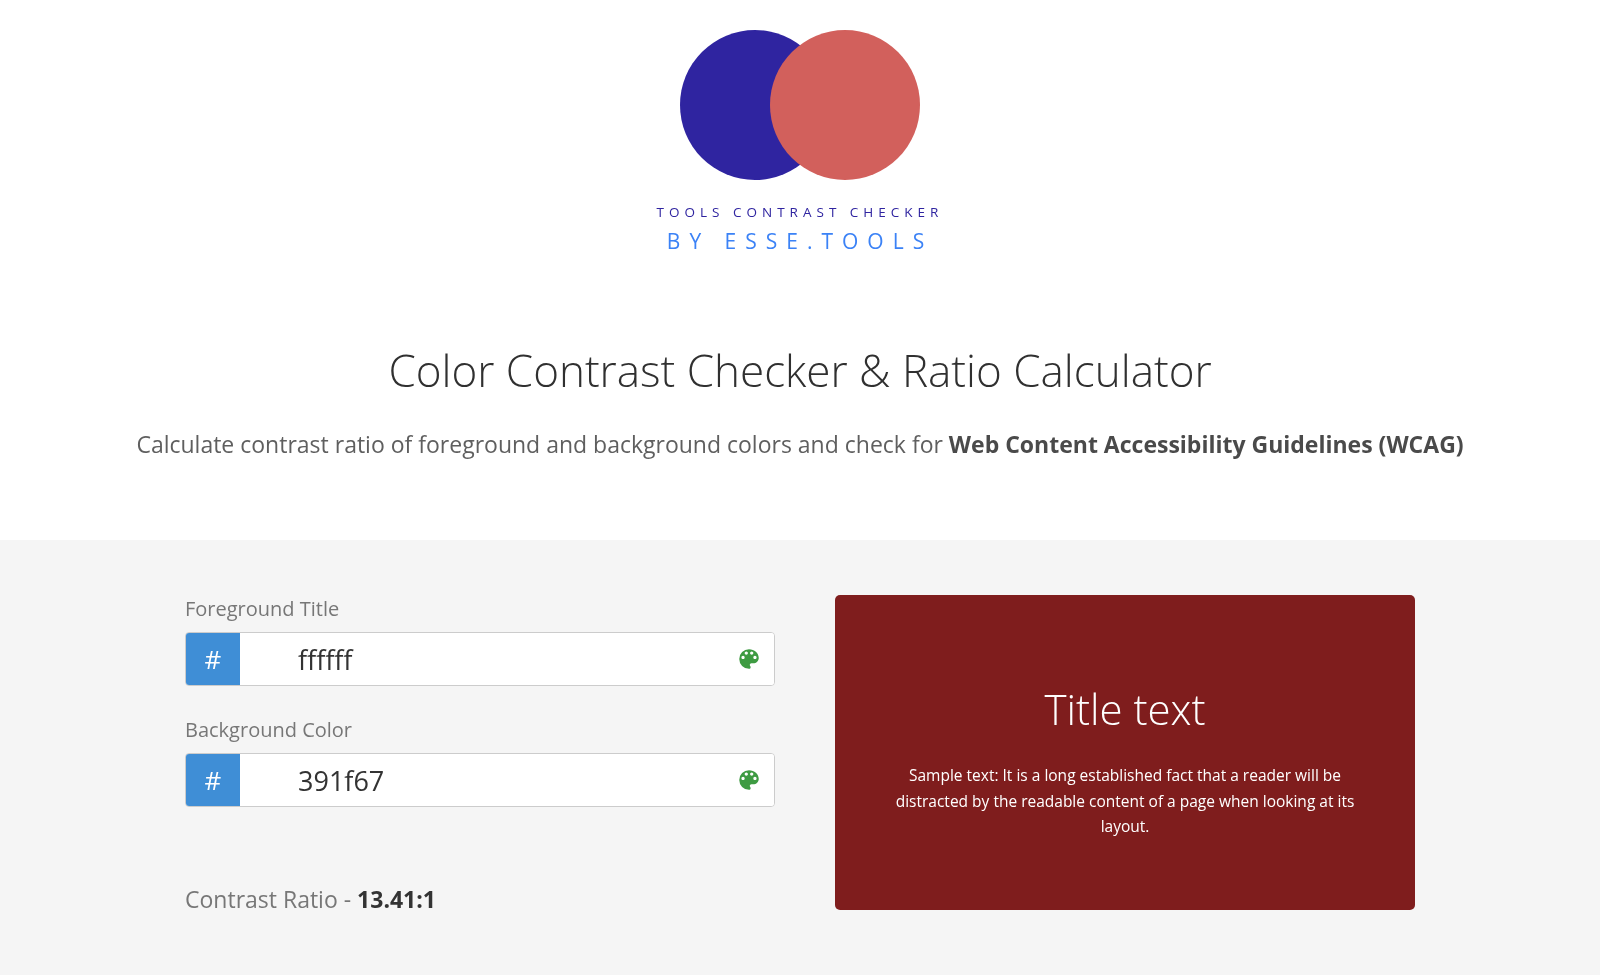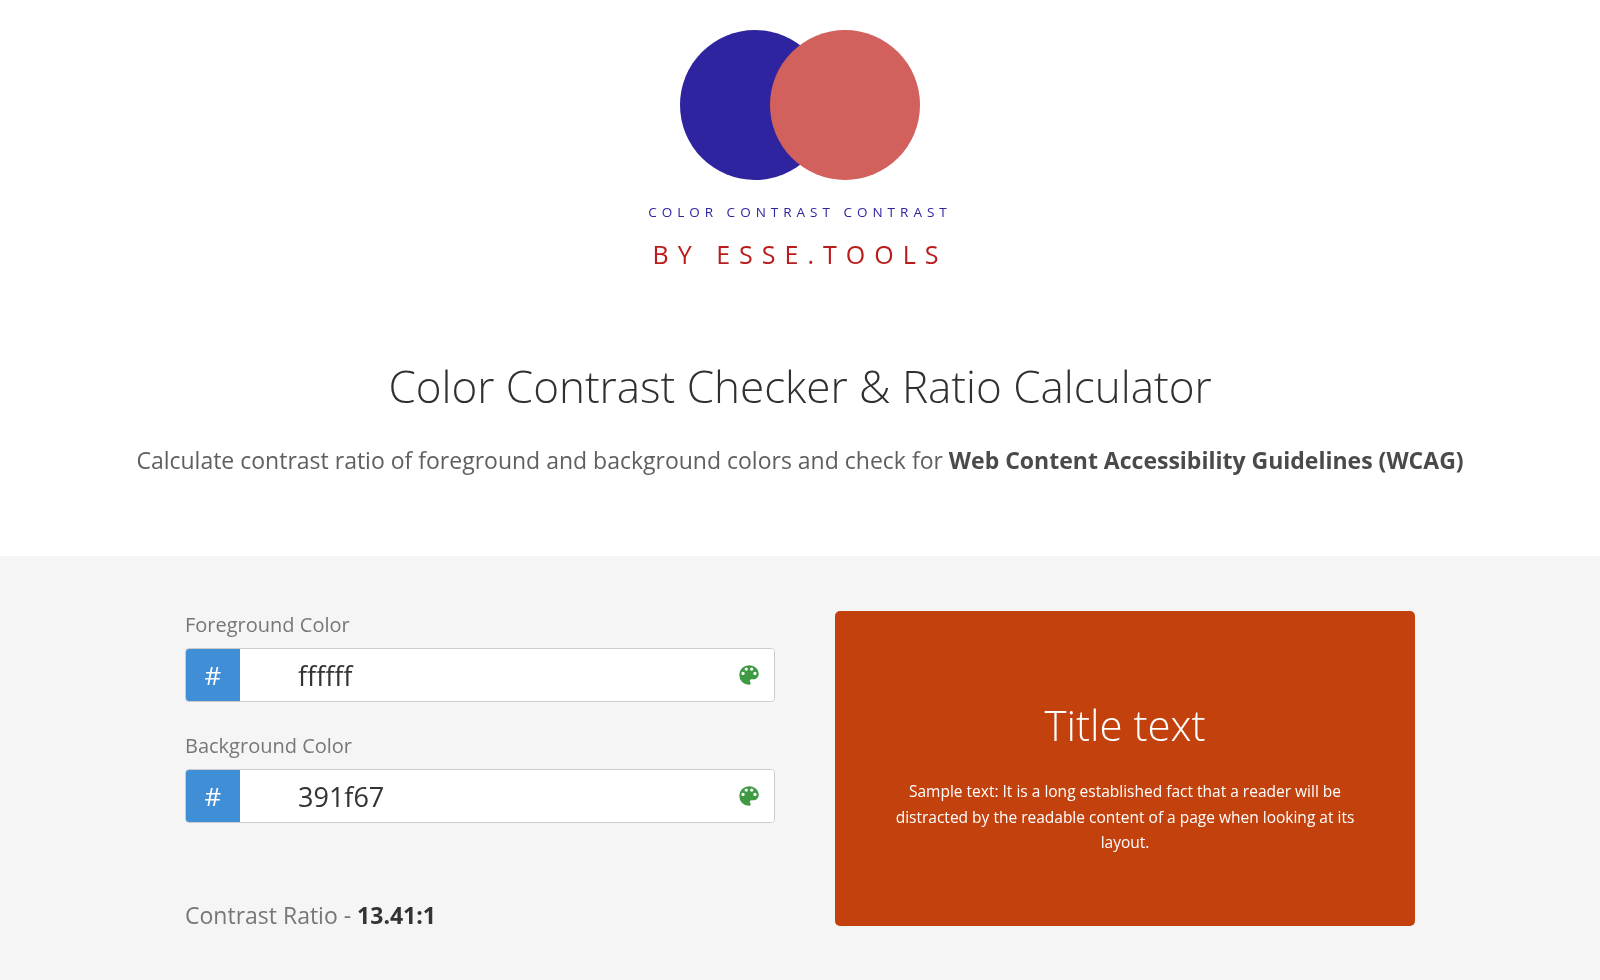--- a/index.html
+++ b/index.html
@@ -15,24 +15,24 @@
   .circle-left { left: 10px; background: #2f24a0; z-index: 1; }
   .circle-right { right: 10px; background: #d2605c; z-index: 2; }
   .logo-sub {
     font-size: 13.5px;
     letter-spacing: 5px;
     color: #2f24a0;
     margin-top: 18px;
     font-weight: 400;
   }
   .logo-main {
-    font-size: 25px;
+    font-size: 21px;
     letter-spacing: 9px;
-    color: #b91c1c;
-    margin-top: 16px;
+    color: #3b82f6;
+    margin-top: 6px;
     font-weight: 400;
   }
   h1.title {
     font-size: 44px;
     font-weight: 300;
     color: #303030;
     margin-top: 85px;
   }
   .subtitle {
     font-size: 23px;
@@ -141,33 +141,33 @@
   }
 </style>
 </head>
 <body>
 
 <div class="header">
   <div class="logo-circles">
     <div class="circle circle-left"></div>
     <div class="circle circle-right"></div>
   </div>
-  <div class="logo-sub">COLOR CONTRAST CONTRAST</div>
+  <div class="logo-sub">TOOLS CONTRAST CHECKER</div>
   <div class="logo-main">BY ESSE.TOOLS</div>
 
   <h1 class="title">Color Contrast Checker &amp; Ratio Calculator</h1>
   <p class="subtitle">
     <span>Calculate contrast ratio of foreground and background colors and check for </span><strong>Web Content Accessibility Guidelines (WCAG)</strong>
   </p>
 </div>
 
 <div class="tool-area">
   <div class="tool-inner">
     <div class="controls">
-      <div class="field-label">Foreground Color</div>
+      <div class="field-label">Foreground Title</div>
       <div class="input-row">
         <div class="hash-badge">#</div>
         <input class="hex-input" type="text" value="ffffff" style="">
         <button class="palette-btn">
           <svg width="26" height="26" viewBox="0 0 24 24">
             <path fill="#3e9b42" d="M12 3a9 9 0 0 0 0 18c.83 0 1.5-.67 1.5-1.5 0-.39-.15-.74-.39-1.01-.23-.26-.38-.61-.38-.99 0-.83.67-1.5 1.5-1.5H16c2.76 0 5-2.24 5-5 0-4.42-4.03-8-9-8zm-5.5 9c-.83 0-1.5-.67-1.5-1.5S5.67 9 6.5 9 8 9.67 8 10.5 7.33 12 6.5 12zm3-4C8.67 8 8 7.33 8 6.5S8.67 5 9.5 5s1.5.67 1.5 1.5S10.33 8 9.5 8zm5 0c-.83 0-1.5-.67-1.5-1.5S13.67 5 14.5 5s1.5.67 1.5 1.5S15.33 8 14.5 8zm3 4c-.83 0-1.5-.67-1.5-1.5S16.67 9 17.5 9s1.5.67 1.5 1.5-.67 1.5-1.5 1.5z"></path>
           </svg>
         </button>
       </div>
 
@@ -182,18 +182,18 @@
         </button>
       </div>
 
       <div class="ratio-row">
         <div class="ratio-text">
           <span>Contrast Ratio - </span><strong>13.41:1</strong>
         </div>
       </div>
     </div>
 
-    <div class="preview" id="preview-box" style="background: #c2410c; color: rgb(255, 255, 255);">
+    <div class="preview" id="preview-box" style="background: #7f1d1d; color: rgb(255, 255, 255);">
       <div class="preview-title">Title text</div>
       <div class="preview-body">Sample text: It is a long established fact that a reader will be distracted by the readable content of a page when looking at its layout.</div>
     </div>
   </div>
 </div>
 
 </body></html>

